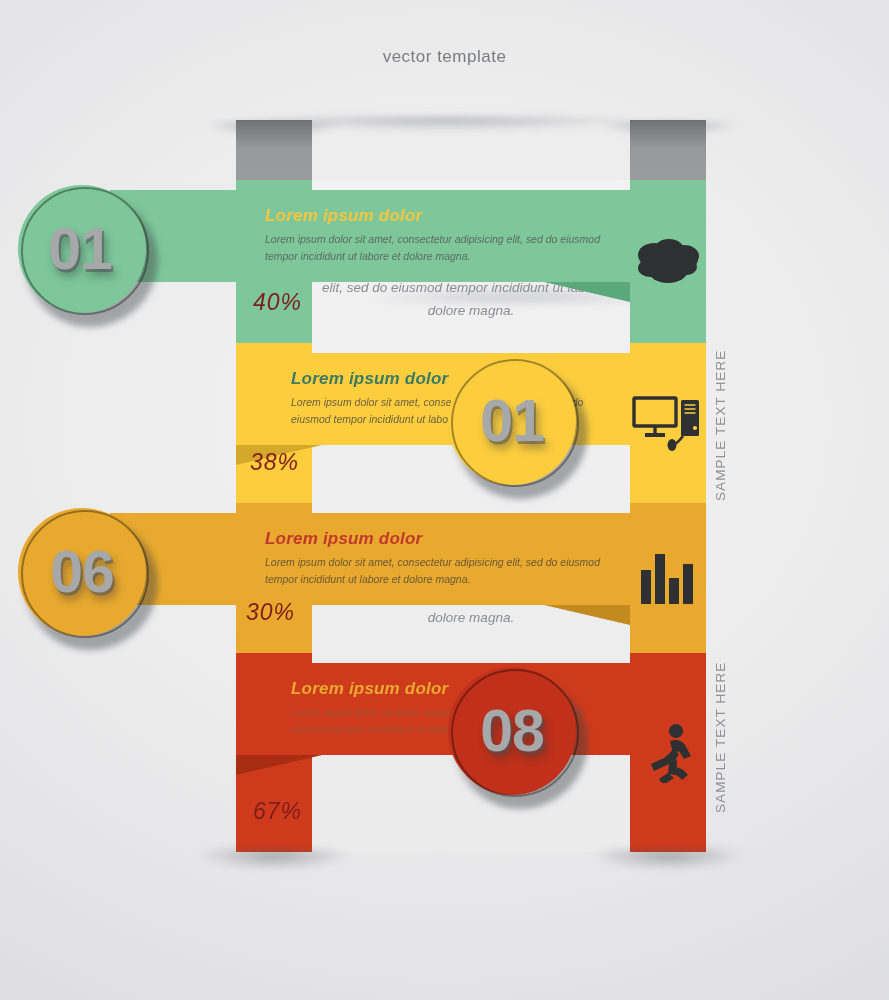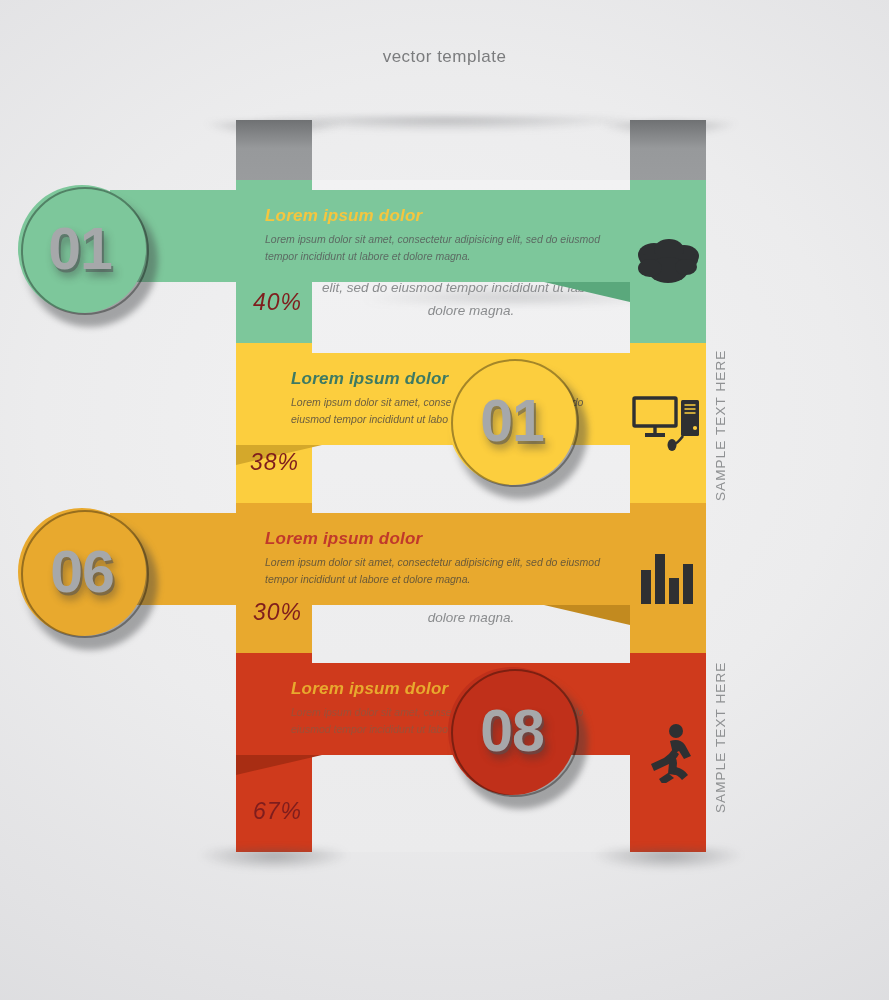--- a/index.html
+++ b/index.html
@@ -196,21 +196,21 @@
         <div class="banner-tail-r" style="border-top-color:#c28a1f;"></div>
        <div style="position:absolute;left:155px;top:16px;right:18px;">
          <h3 style="color:#c0392b">Lorem ipsum dolor</h3>
          <p style="color:#6b5a38">Lorem ipsum dolor sit amet, consectetur adipisicing elit, sed do eiusmod tempor incididunt ut labore et dolore magna.</p>
        </div>
       </div>
       <div class="circle-shadow" style="left: 22px; top: 514px;"></div>
       <div class="circle" style="left: 18px; top: 508px; background: rgb(232, 169, 46);"></div>
       <div class="circle-ring" style="left: 21px; top: 510px;"></div>
       <div class="numeral" style="left: 18px; top: 508px;">06</div>
-      <div class="pct" style="left: 253px; top: 599px; text-align: center;">30%</div>
+      <div class="pct" style="left: 246px; top: 599px; text-align: center;">30%</div>
       <div class="iconcell" style="top: 503px; height: 150px;">
         <svg width="58" height="56" viewBox="0 0 58 56">
           <g fill="#2e3032">
       <rect x="2" y="20" width="10" height="34"></rect>
             <rect x="16" y="4" width="10" height="50"></rect>
       <rect x="30" y="28" width="10" height="26"></rect>
             <rect x="44" y="14" width="10" height="40"></rect>
           </g>
         </svg>
       </div>

